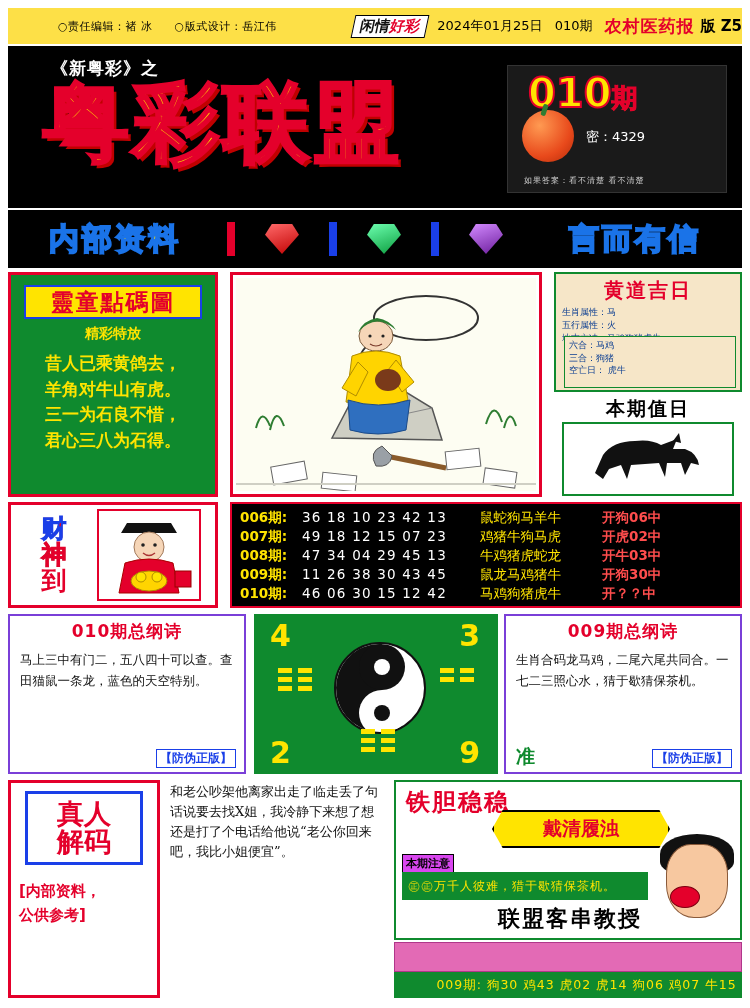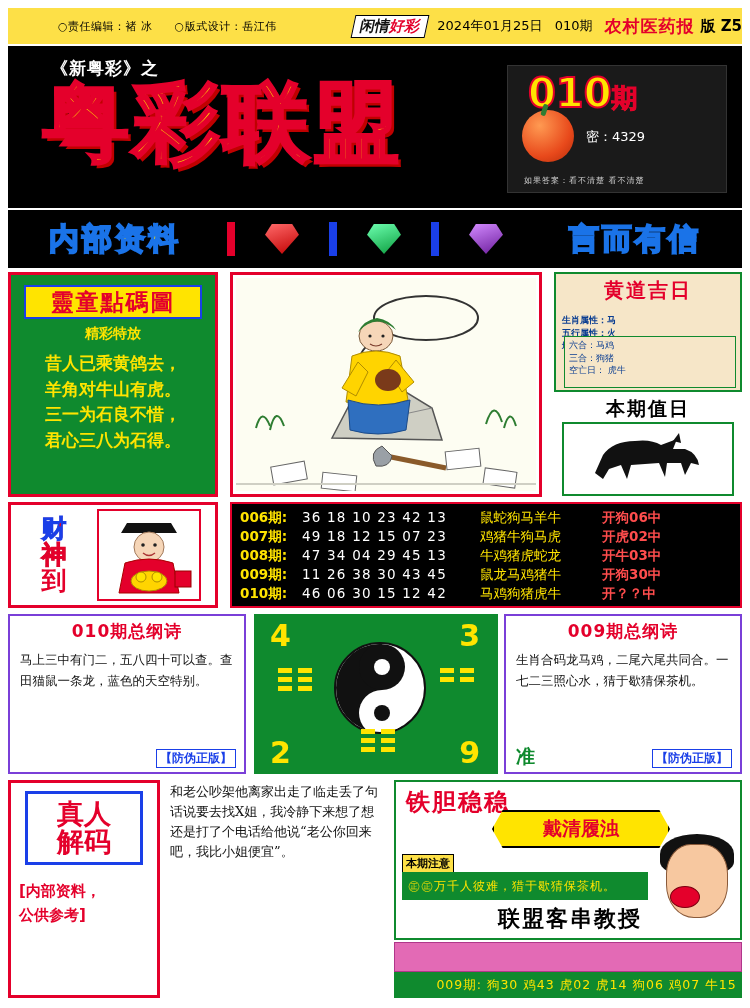--- a/index.html
+++ b/index.html
@@ -139,21 +139,21 @@
 
   .right-col { position:absolute; left:546px; top:0; width:188px; height:225px; }
   .huang-box {
     position:absolute; left:0; top:0; width:188px; height:120px;
     background:#f6e6c8; border:2px solid #0f8a2e;
   }
   .huang-title {
     text-align:center; font-size:20px; font-weight:bold; color:#e4002b;
     margin-top:3px; letter-spacing:2px;
   }
-  .huang-lines { margin:10px 6px 0; font-size:9px; line-height:1.45; color:#0a3d91;font-weight:bold; }
+  .huang-lines { margin:2px 6px 0; font-size:9px; line-height:1.45; color:#0a3d91; }
   .huang-box2 {
     position:absolute; left:8px; top:62px; width:172px; height:52px;
     border:1px solid #0f8a2e; background:#f6e6c8;
     font-size:9px; color:#0a3d91; padding:2px 4px; line-height:1.4;
   }
   .zhi-title {
     position:absolute; left:0; top:124px; width:188px; text-align:center;
     font-size:19px; font-weight:bold; color:#000; letter-spacing:2px;
   }
   .zhi-box {
@@ -272,21 +272,21 @@
   }
   .bubble {
     position:absolute; left:96px; top:28px; width:178px; height:38px;
     background:#ffe400; border:2px solid #000;
     display:flex; align-items:center; justify-content:center;
     font-size:19px; font-weight:bold; color:#e4002b;
     clip-path: polygon(6% 0,94% 0,100% 50%,94% 100%,6% 100%,0 50%);
   }
   .notice-label {
     position:absolute; left:6px; top:72px; font-size:11px; font-weight:bold; color:#000;
-    background:#fde047; border:1px solid #000; padding:1px 3px;
+    background:#d946ef; border:1px solid #000; padding:1px 3px;
   }
   .notice-strip {
     position:absolute; left:6px; top:90px; width:246px; height:28px;
     background:#0f8a2e; color:#ffe400;
     display:flex; align-items:center; padding:0 6px;
     font-size:12px; letter-spacing:1px;
   }
   .teach {
     position:absolute; left:0; bottom:4px; width:348px; text-align:center;
     font-size:22px; font-weight:bold; color:#000; letter-spacing:2px;

